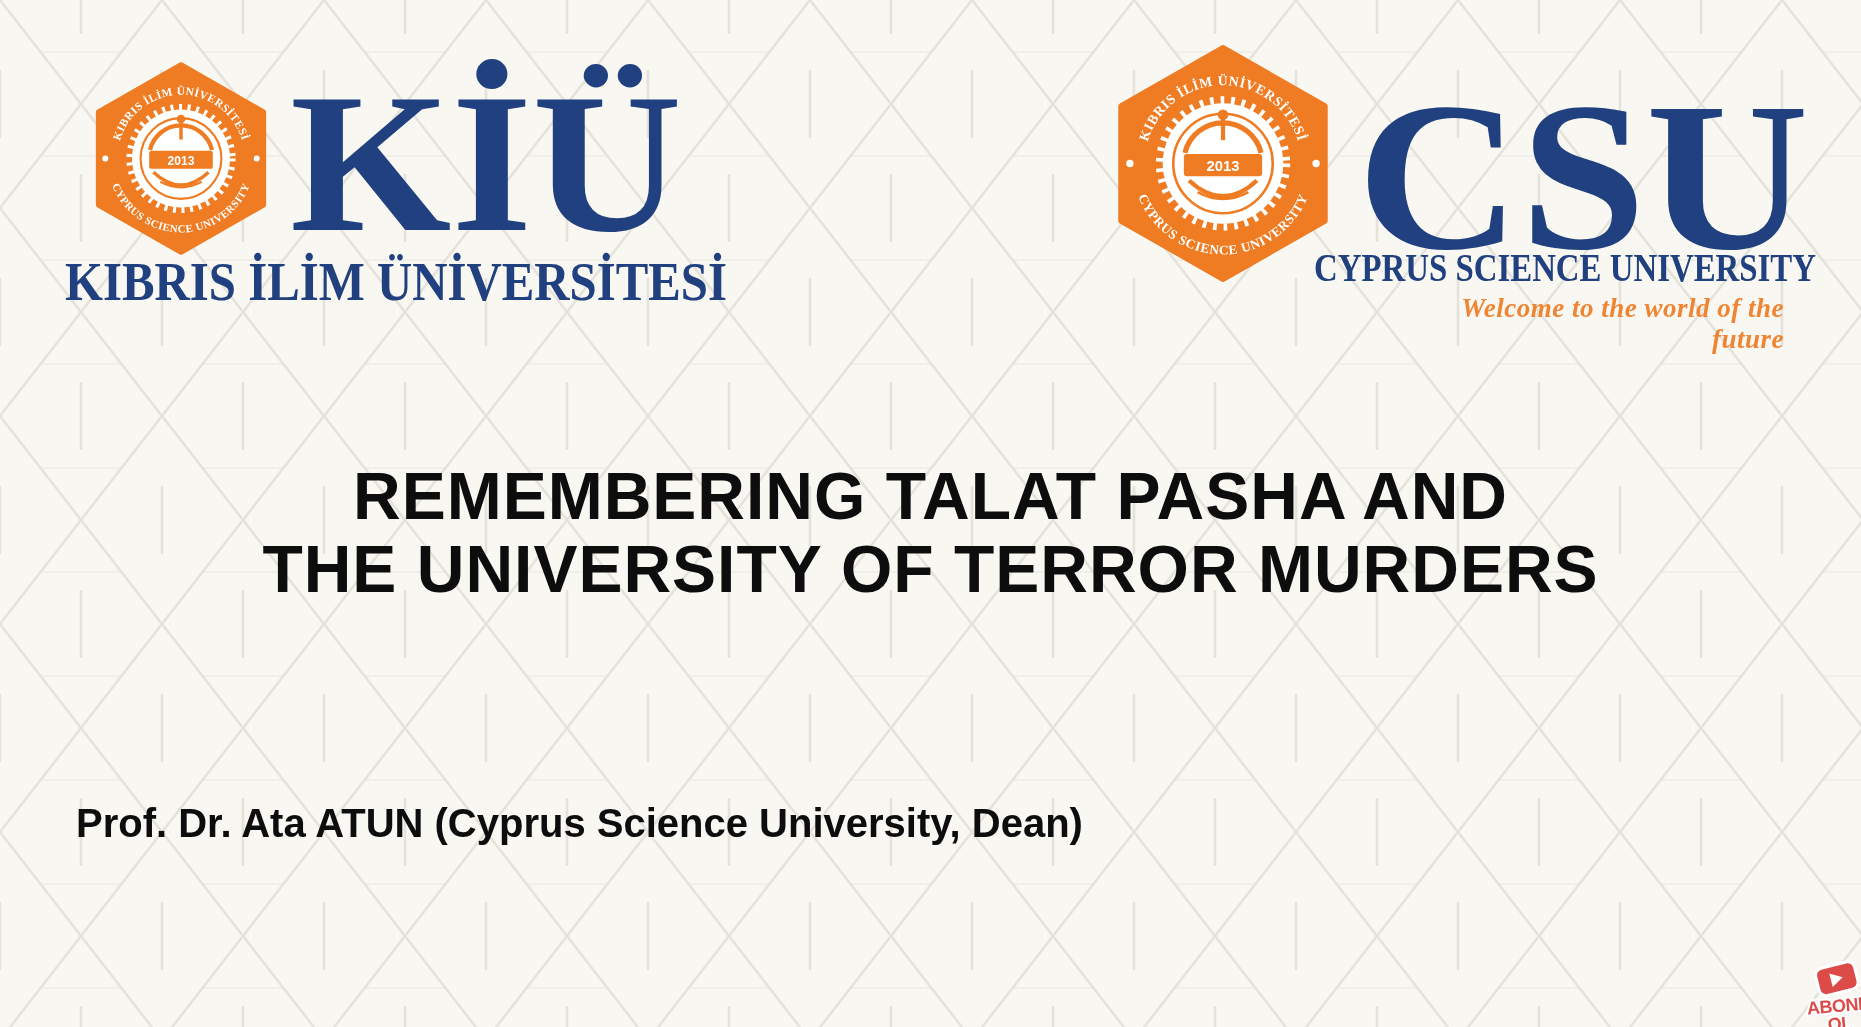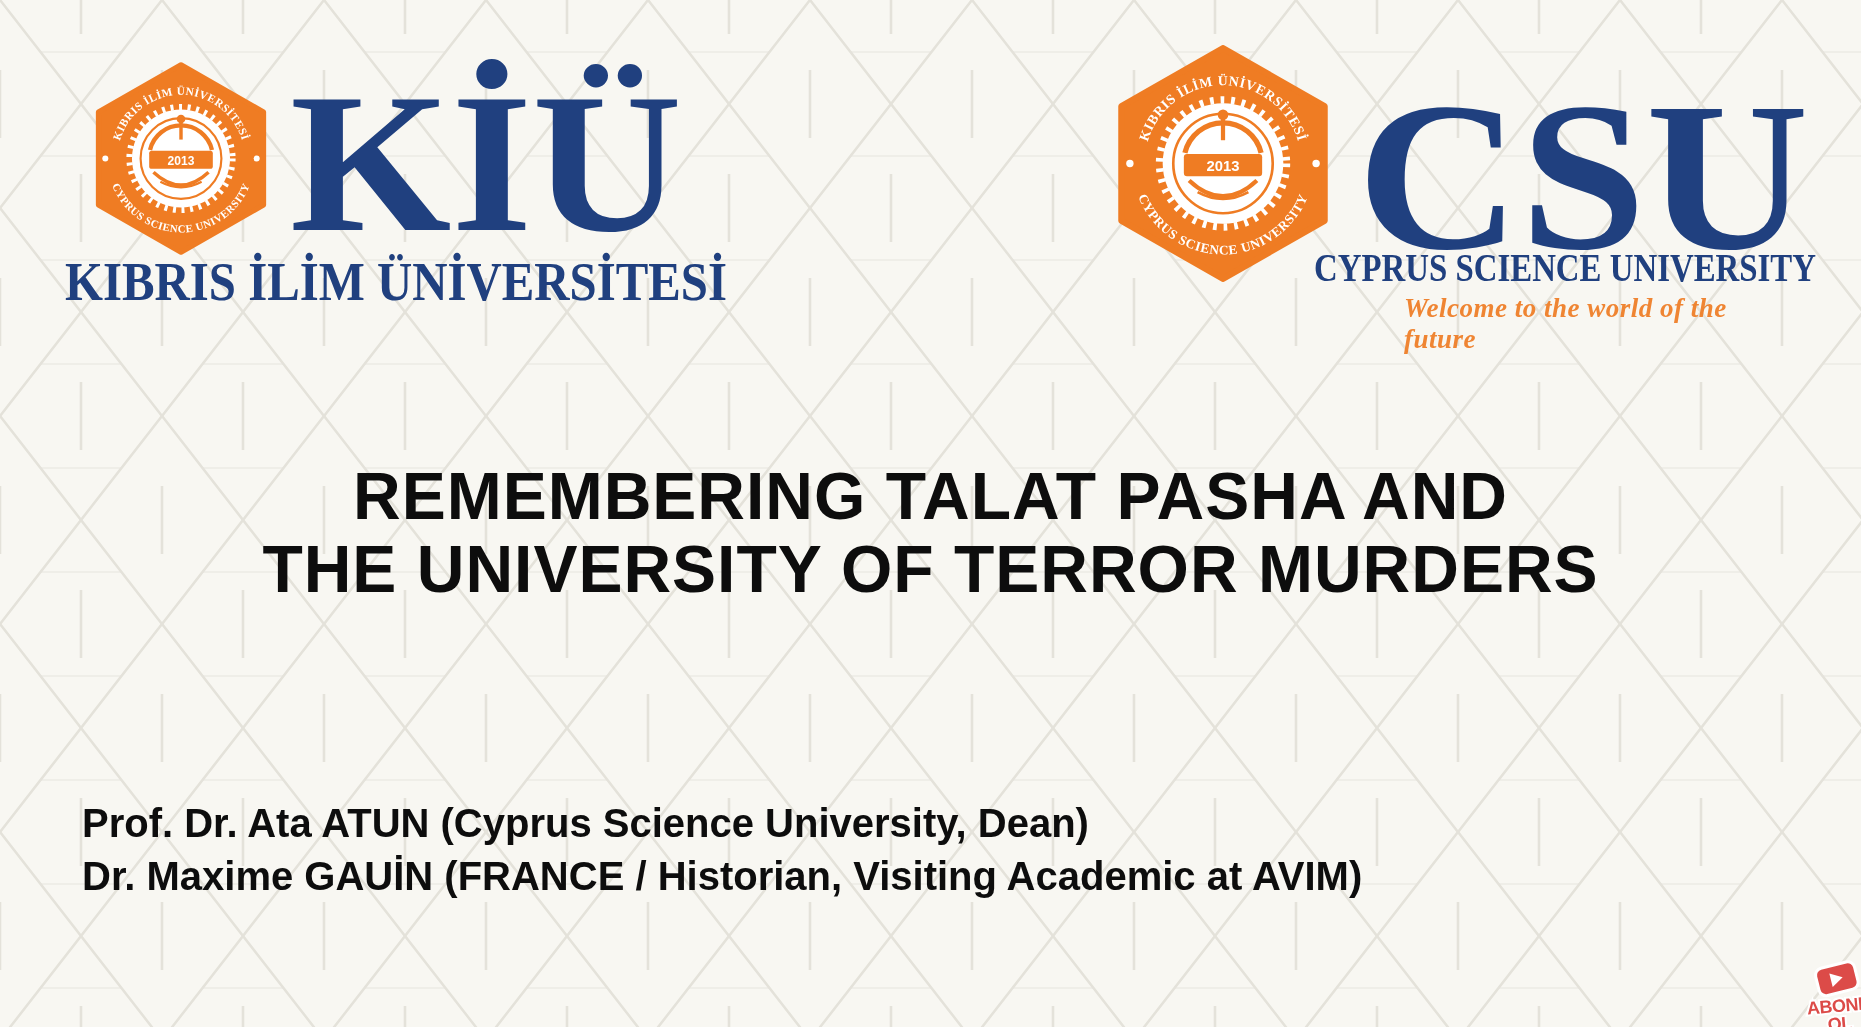--- a/index.html
+++ b/index.html
@@ -12,34 +12,34 @@
     background:var(--bg);
     font-family:"Liberation Sans", sans-serif;
   }
   svg.abs{position:absolute;}
   
   .ring-text{fill:#fff; font-family:"Liberation Serif",serif; font-weight:bold; letter-spacing:.6px;}
   .seal-year{fill:#fff; font-family:"Liberation Sans",sans-serif; font-weight:bold; text-anchor:middle;}
   
   .navy-serif{fill:var(--navy); font-family:"Liberation Serif",serif; font-weight:bold;}
   .tagline{
-    position:absolute; left:1404px; top:293px; width:380px; text-align:left;
+    position:absolute; left:1404px; top:293px; width:380px; text-align:right;
     font-family:"Liberation Serif",serif; font-style:italic; font-weight:bold;
     font-size:27px; color:var(--orange); opacity:.92; letter-spacing:.5px;
   }
   .title{
     position:absolute; left:0; right:0; top:460px; text-align:center;
     font-weight:bold; font-size:66px; line-height:73px; letter-spacing:1px;
     color:var(--ink); font-family:"Liberation Sans",sans-serif;
   }
   .speakers{
     position:absolute; left:76px; top:797px;
     font-weight:bold; font-size:40px; line-height:53px; color:var(--ink);
   }
-  .speaker-line{white-space:nowrap;margin-left:6px;}
+  .speaker-line{white-space:nowrap;}
   .badge{position:absolute; left:1794px; top:950px; transform:rotate(-5deg); transform-origin:center;}
   .badge-text{
     font-family:"Liberation Sans",sans-serif; font-weight:900; letter-spacing:-.5px;
     fill:var(--badge_red); stroke:#fff; stroke-width:4px; paint-order:stroke;
     text-anchor:middle;
   }
 </style>
 </head>
 <body>
 
@@ -131,21 +131,20 @@
 
 <div class="tagline">Welcome to the world of the future</div>
 
 <div class="title">
   <div>REMEMBERING TALAT PASHA AND</div>
   <div>THE UNIVERSITY OF TERROR MURDERS</div>
 </div>
 
 <div class="speakers">
   <div class="speaker-line">Prof. Dr. Ata ATUN (Cyprus Science University, Dean)</div>
-  <div class="speaker-line">Dr. Maxime GAUİN (FRANCE / Historian, Visiting Academic at AVIM)</div>
 </div>
 
 <svg class="badge" width="84" height="84" viewBox="0 0 84 84">
   <g transform="rotate(-9 43 29)">
     <rect x="24" y="15" width="40" height="28" rx="7" style="fill:var(--badge_red)" stroke="#fff" stroke-width="3"></rect>
     <polygon points="38,22 38,36 50,29" fill="#fff"></polygon>
   </g>
   <text class="badge-text" x="43" y="62" font-size="18">ABONE</text>
   <text class="badge-text" x="43" y="80" font-size="18">OL</text>
 </svg>

